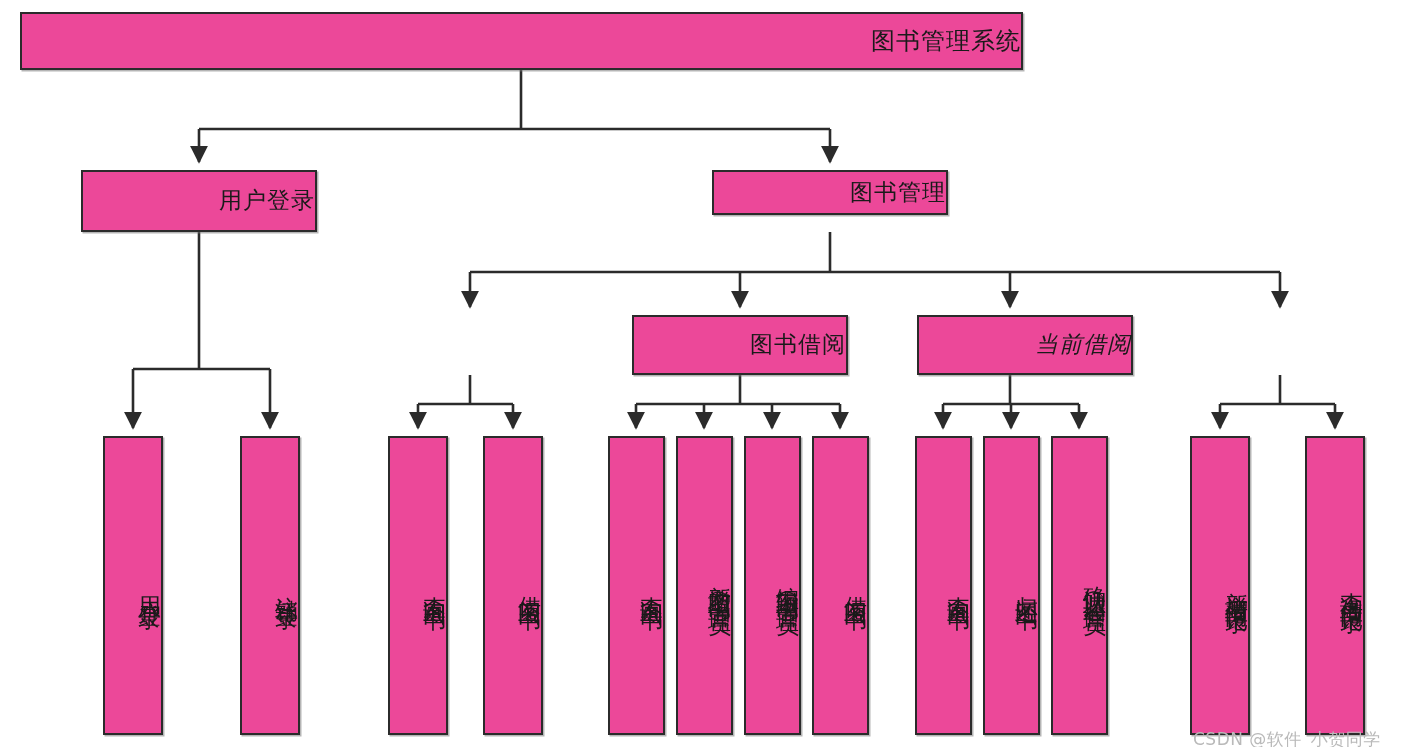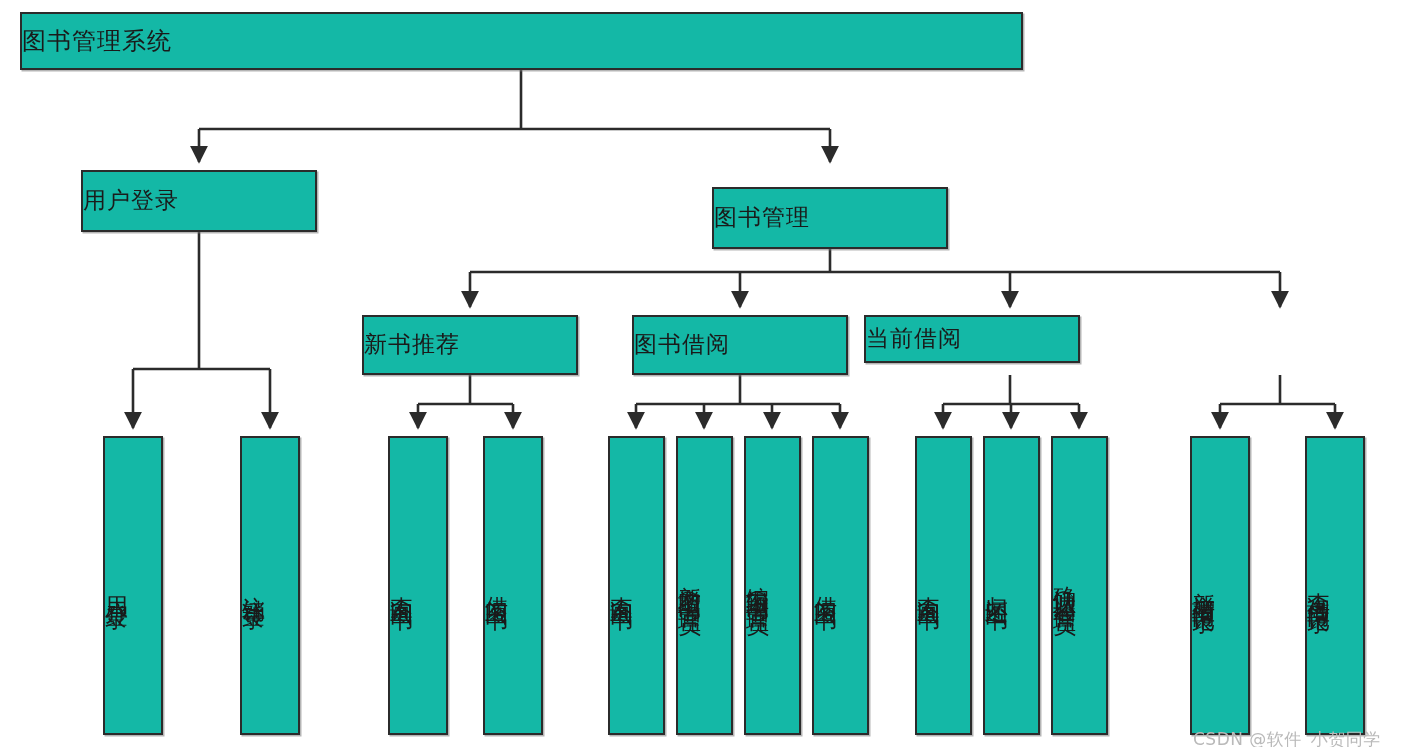--- a/index.html
+++ b/index.html
@@ -22,24 +22,24 @@
     left: 0;
     top: 0;
     width: 1405px;
     height: 747px;
     pointer-events: none;
   }
   .node {
     position: absolute;
     box-sizing: border-box;
     border: 2px solid #2b2b2b;
-    background: #14b8a6;
+    background: #ec4899;
     display: flex;
     align-items: center;
-    justify-content: flex-start;
+    justify-content: flex-end;
     color: #1a1a1a;
     box-shadow: 1.5px 1.5px 0 rgba(120,120,120,0.55);
   }
   .node .label {
     display: block;
     text-align: center;
     line-height: 1.18;
     color: #1a1a1a;
   }
   .node.horiz .label {
@@ -125,31 +125,28 @@
     </g>
   </svg>
 
   <div class="node horiz" id="root-node" style="left:20px; top:12px; width:1003px; height:58px;">
     <span class="label">图书管理系统</span>
   </div>
 
   <div class="node horiz" style="left:81px; top:170px; width:236px; height:62px;">
     <span class="label">用户登录</span>
   </div>
-  <div class="node horiz" style="left:712px; top:170px; width:236px; height:62px;margin-top:17px;">
+  <div class="node horiz" style="left:712px; top:170px; width:236px; height:45px;">
     <span class="label">图书管理</span>
   </div>
 
-  <div class="node horiz" style="left:362px; top:315px; width:216px; height:60px;">
-    <span class="label">新书推荐</span>
-  </div>
   <div class="node horiz" style="left:632px; top:315px; width:216px; height:60px;">
     <span class="label">图书借阅</span>
   </div>
-  <div class="node horiz" style="left:864px; top:315px; width:216px; height:48px;">
+  <div class="node horiz" style="left:917px; top:315px; width:216px; height:60px;font-style:italic;">
     <span class="label">当前借阅</span>
   </div>
 
   <div class="node vert" style="left:103px; top:436px; width:60px; height:299px;">
     <span class="label">用户登录</span>
   </div>
   <div class="node vert" style="left:240px; top:436px; width:60px; height:299px;">
     <span class="label">注销登录</span>
   </div>
 

